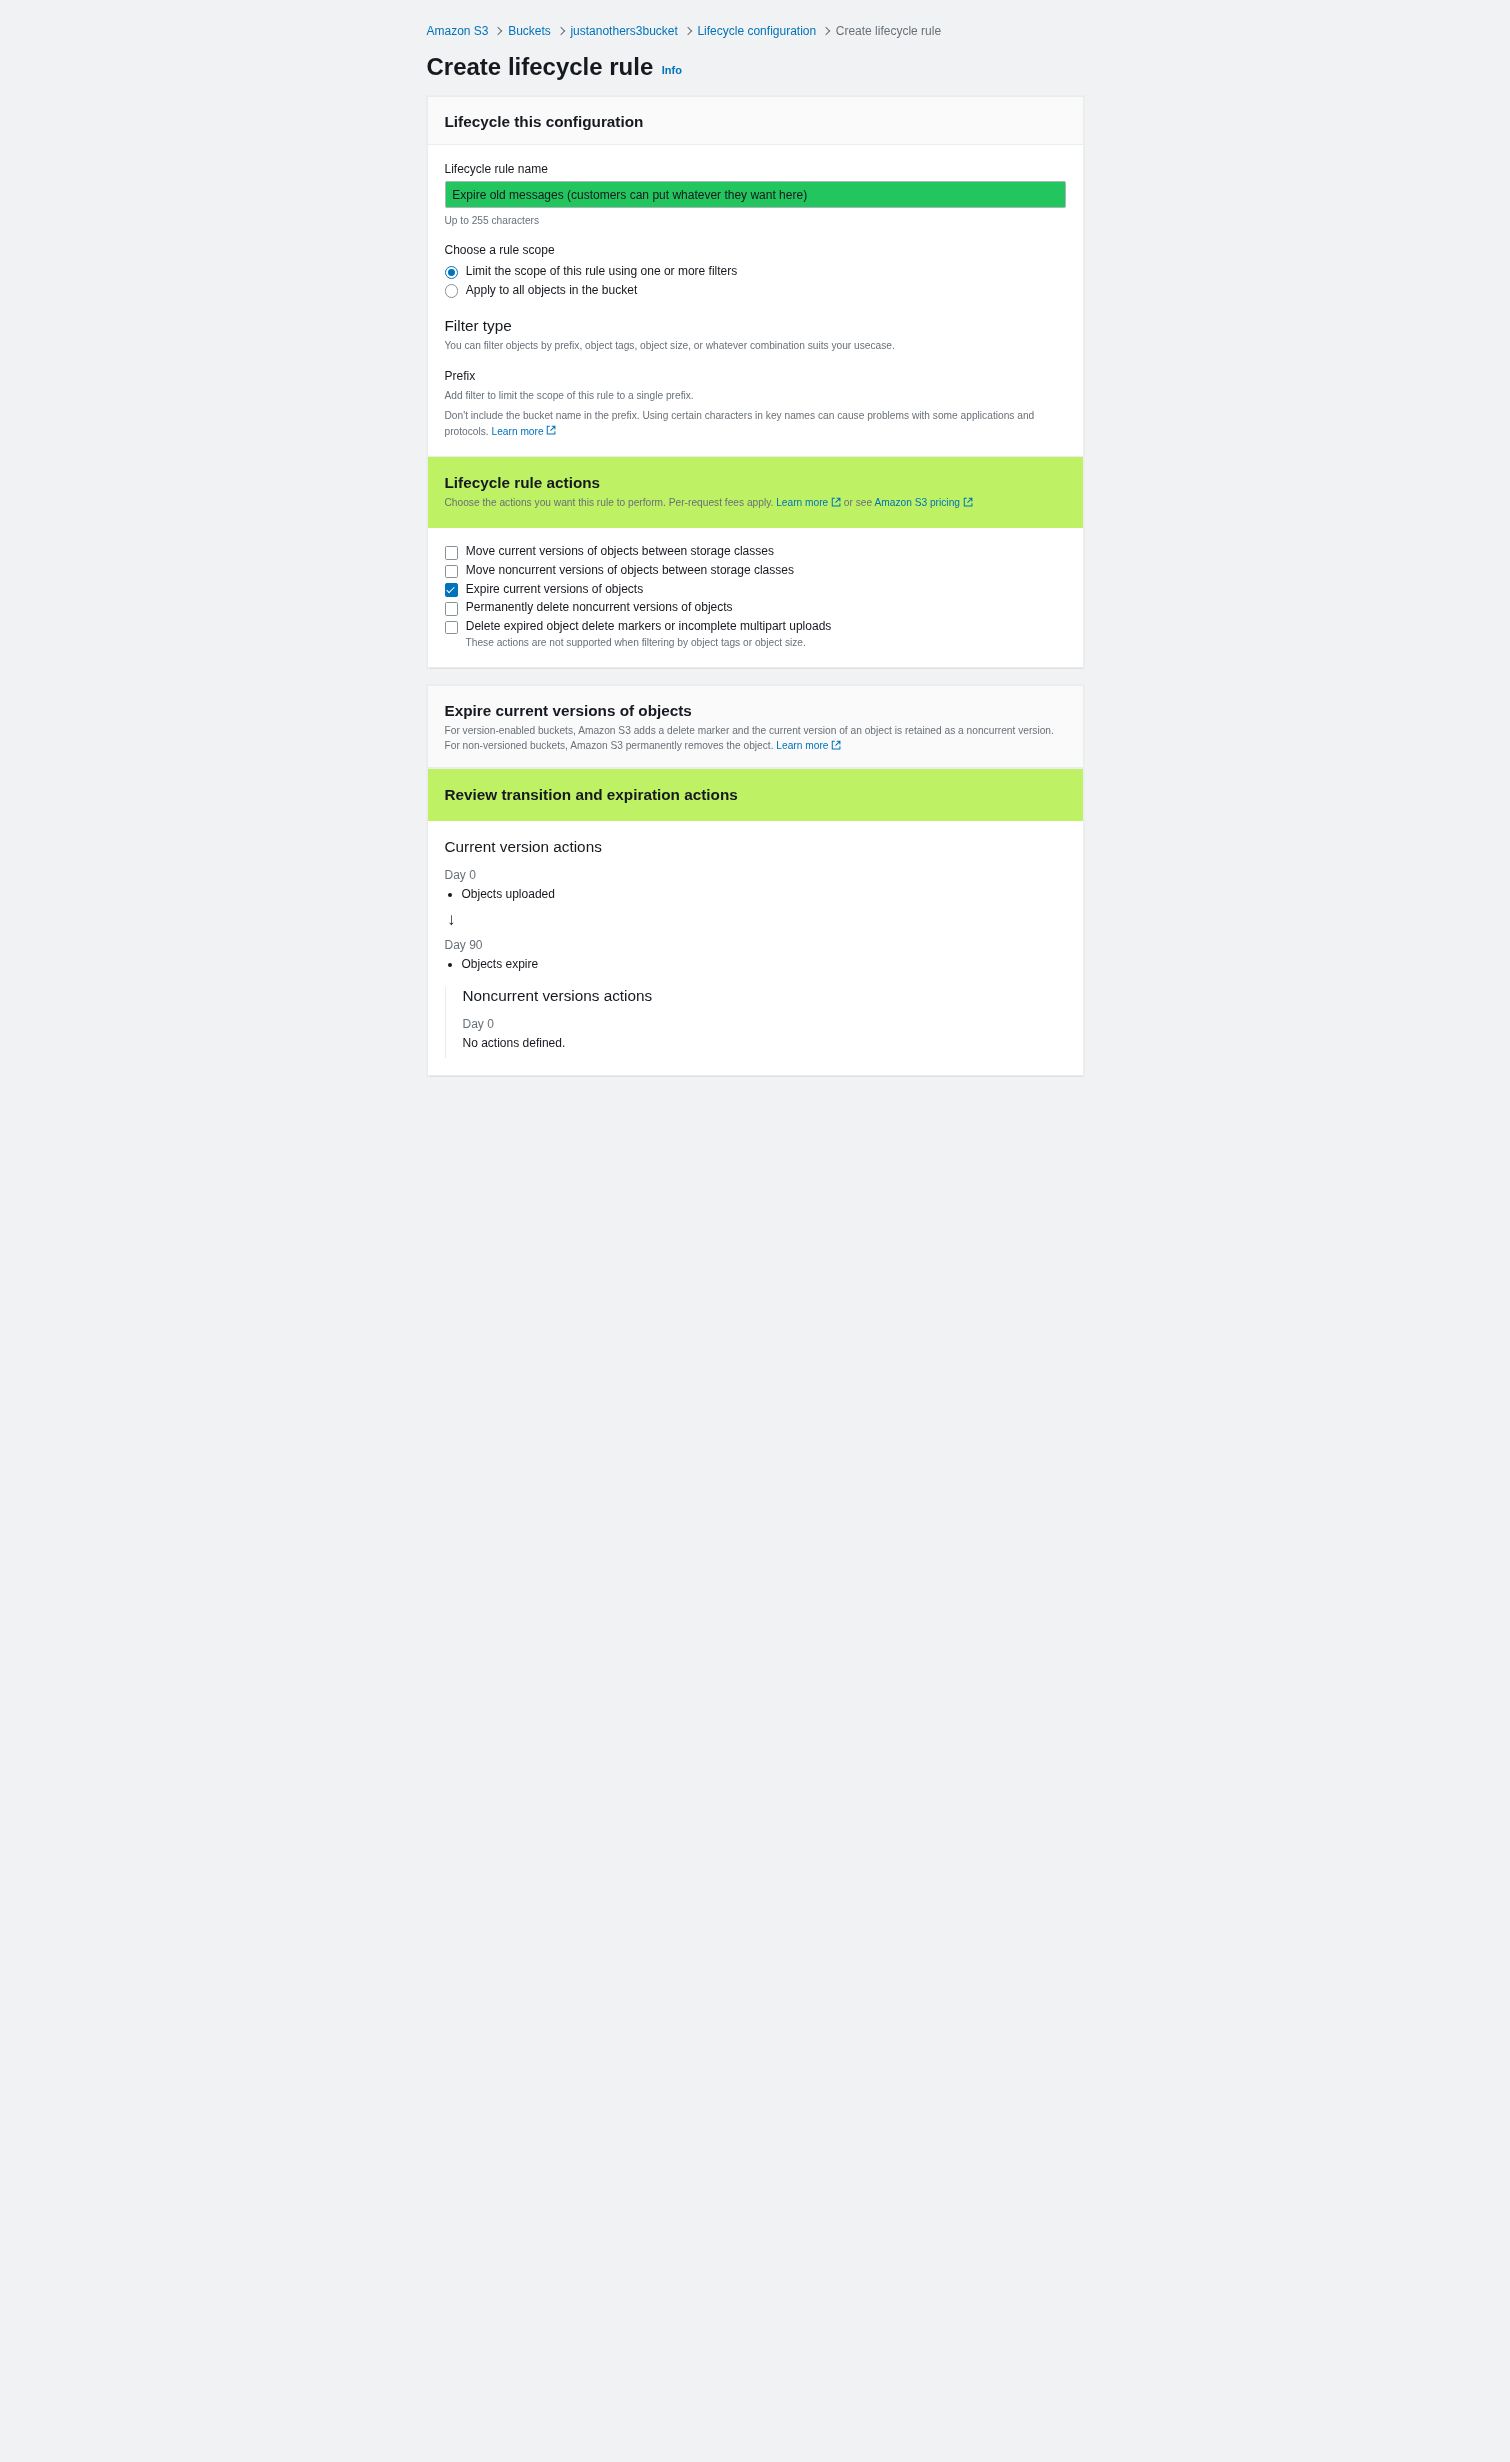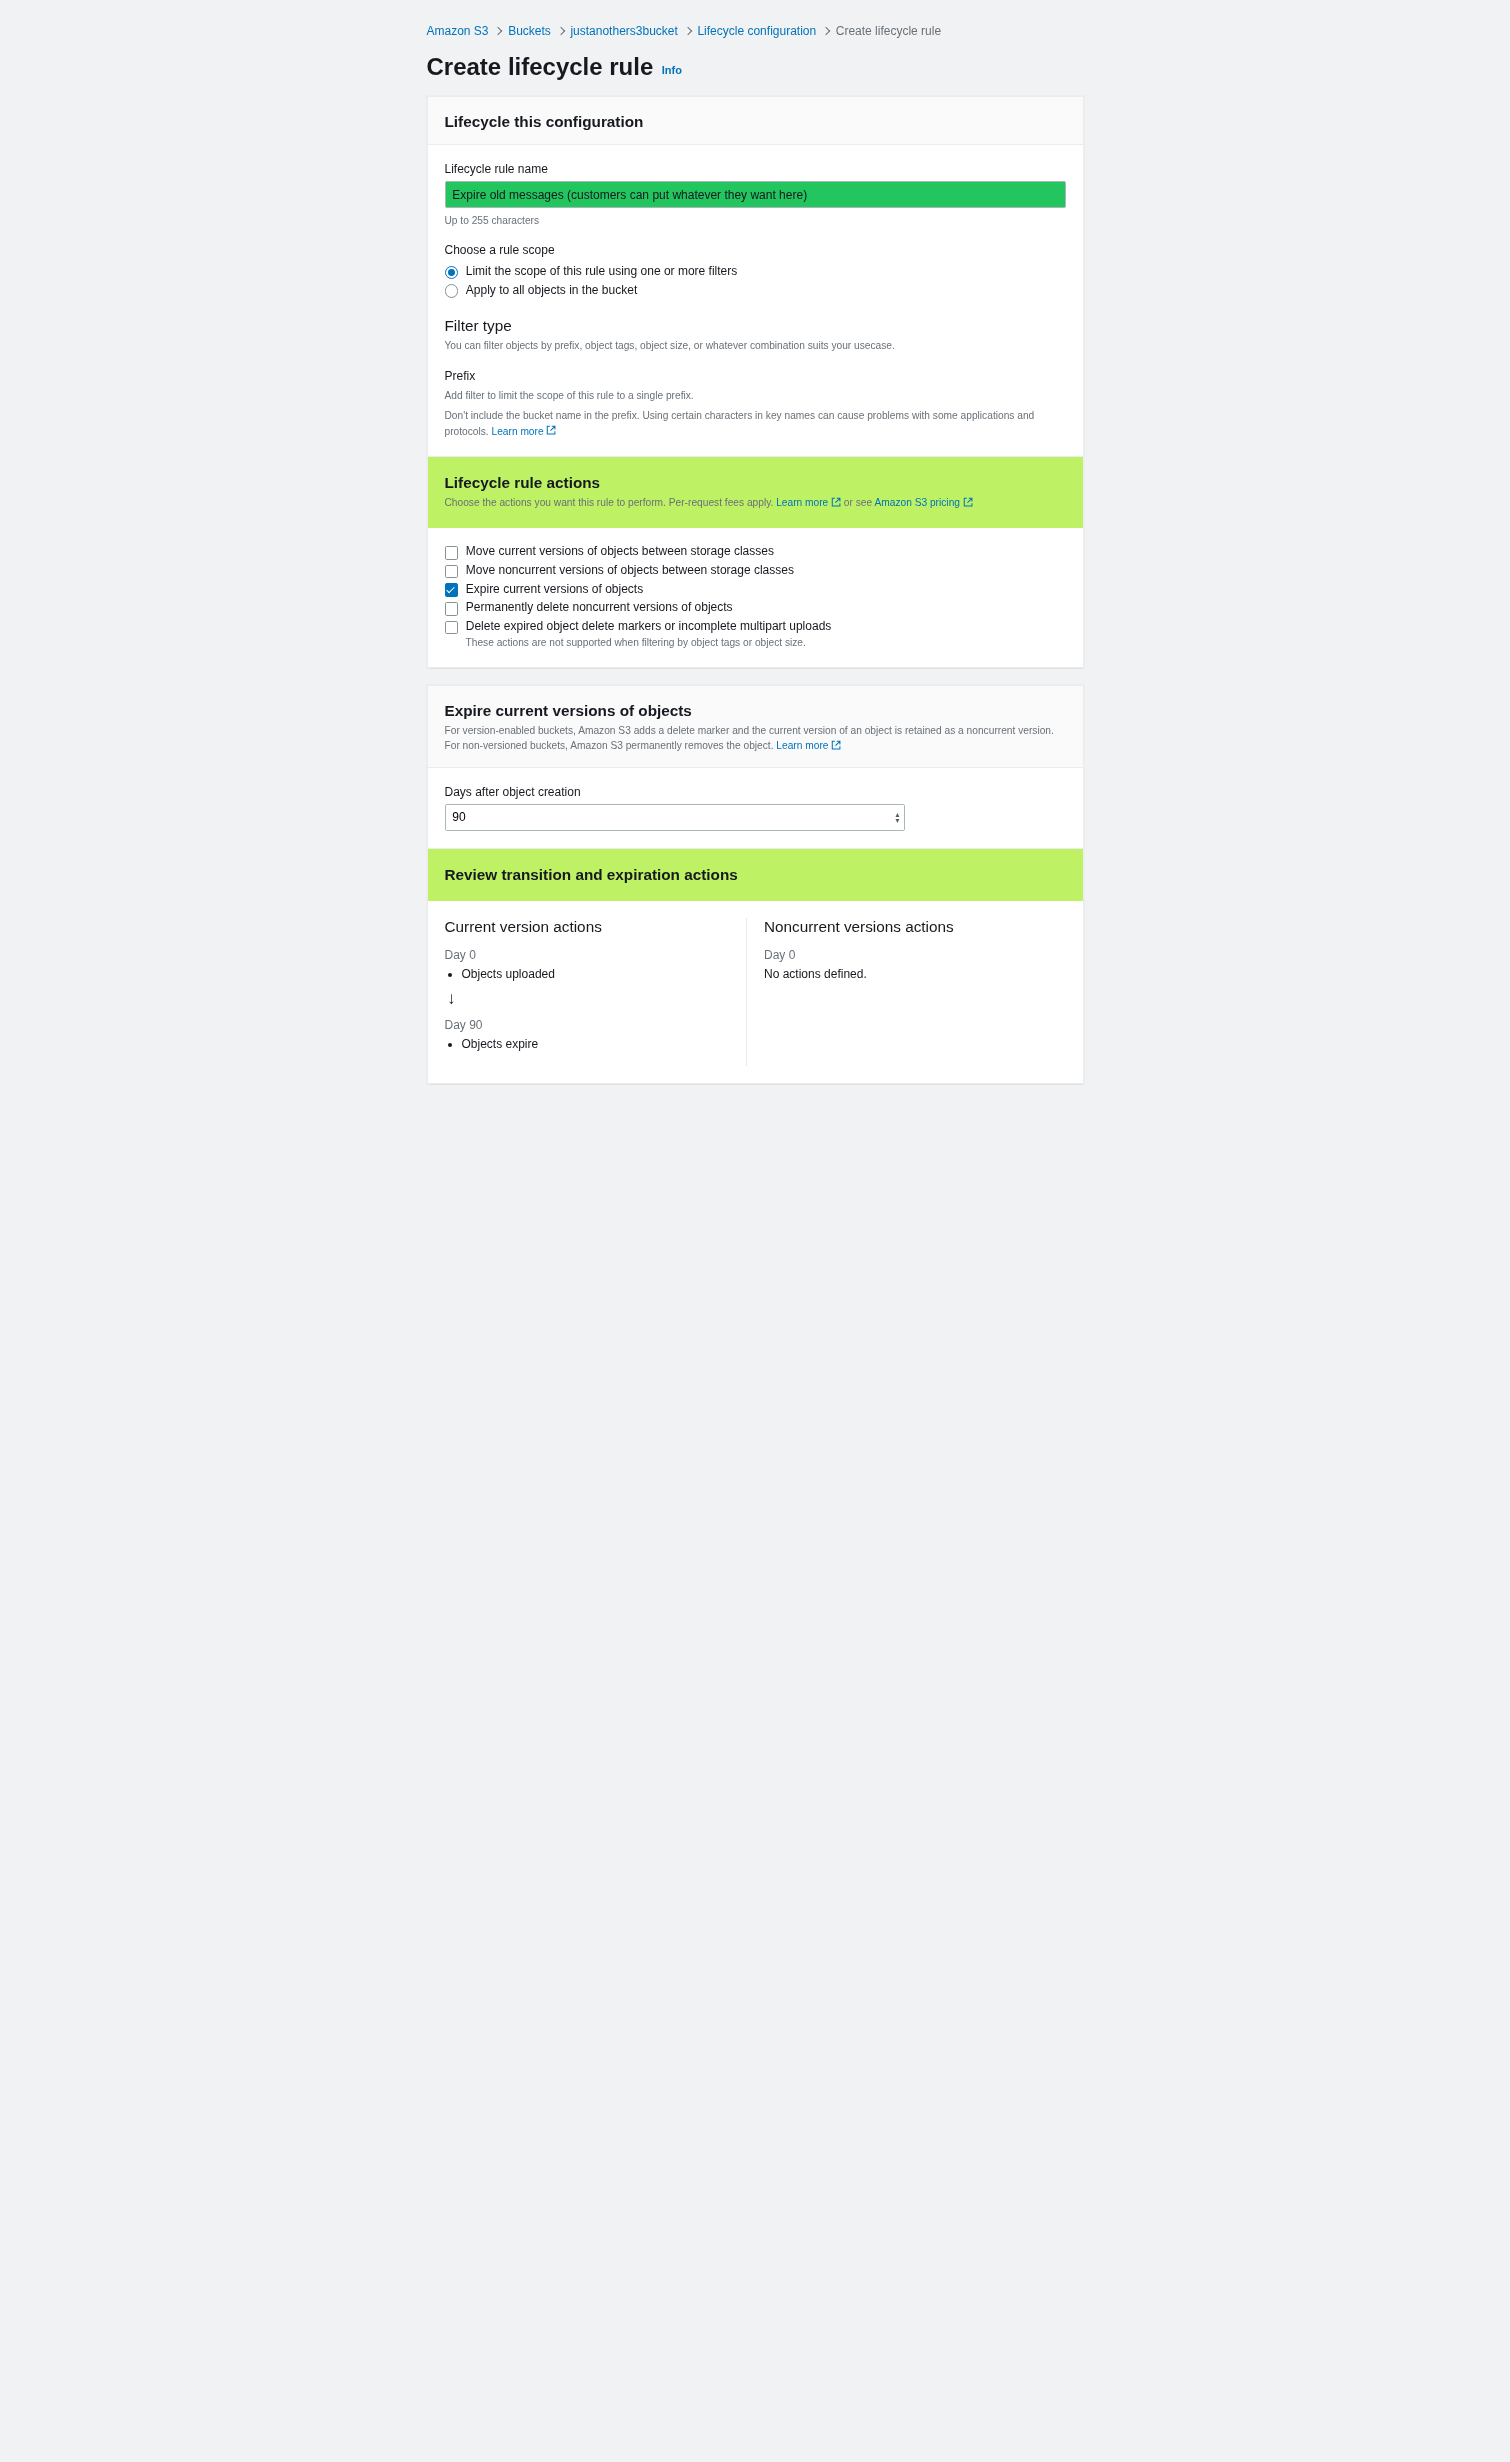--- a/index.html
+++ b/index.html
@@ -184,20 +184,21 @@
   .ext-icon {
     display: inline-block;
     width: 10.2px; height: 10.2px;
     vertical-align: -0.9px;
     margin-left: 2.6px;
   }
   
   .review-cols {
     display: flex;
     gap: 0;
+    flex-direction: column;
   }
   .review-col {
     flex: 1;
     padding: 0 0 8.5px 0;
   }
   .review-col + .review-col {
     border-left: 0.9px solid #eaeded;
     padding-left: 17px;
   }
   .review-col h3 {
@@ -342,30 +343,20 @@
   </div>
 
   <div class="container">
     <div class="panel-header">
       <h2 class="panel-title">Expire current versions of objects</h2>
       <p class="panel-desc">
         <span>For version-enabled buckets, Amazon S3 adds a delete marker and the current version of an object is retained as a noncurrent version. For non-versioned buckets, Amazon S3 permanently removes the object. </span><a href="#" class="link"><span>Learn more</span><svg class="ext-icon" viewBox="0 0 16 16">
               <path fill="none" stroke="#0073bb" stroke-width="1.6" d="M6 2H2v12h12v-4M9 2h5v5M14 2L7 9"></path>
             </svg></a>
       </p>
-    </div>
-    <div class="panel-body">
-      <label class="form-label">Days after object creation</label>
-      <div class="number-input-wrap">
-        <input class="number-input" type="text" value="90" style="">
-        <span class="stepper">
-          <span>▴</span>
-          <span>▾</span>
-        </span>
-      </div>
     </div>
 
     <div class="panel-subsection">
       <h2 class="panel-title">Review transition and expiration actions</h2>
     </div>
     <div class="panel-body">
       <div class="review-cols">
         <div class="review-col">
           <h3>Current version actions</h3>
           <div class="day-label">Day 0</div>

